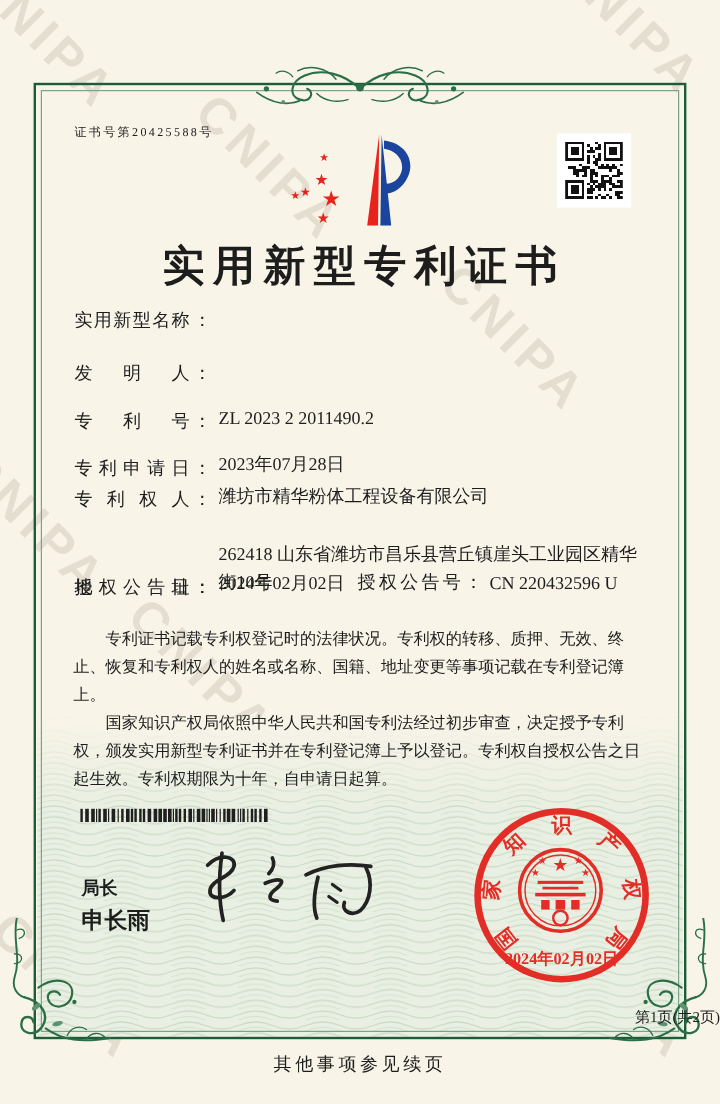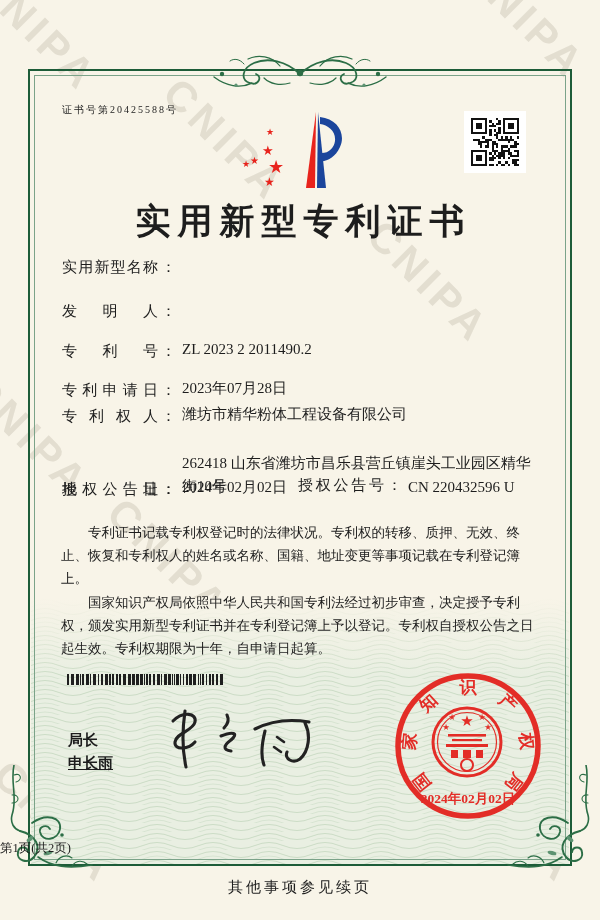--- a/index.html
+++ b/index.html
@@ -48,26 +48,26 @@
   .paras{position:absolute; left:61px; top:521px; width:481px; z-index:5;}
   .paras p{margin:0; font-size:13.5px; line-height:1.72; text-indent:2em;
     font-family:"Liberation Serif","DejaVu Serif",serif;}
   
   .barcode{position:absolute; left:67px; top:674px; height:11px; z-index:5;
     display:flex; align-items:stretch;}
   .barcode i{display:block; background:#1f1f1f; margin-right:1px;}
   .barcode i.g2{margin-right:2px;}
   .sig-title{position:absolute; left:68px; top:731px; z-index:6; font-size:15px;
     font-family:"Liberation Sans","DejaVu Sans",sans-serif; font-weight:600;}
-  .sig-name{position:absolute; left:68px; top:754px; z-index:6; font-size:15px;
-    font-family:"Liberation Sans","DejaVu Sans",sans-serif; font-weight:600;text-decoration:underline;}
+  .sig-name{position:absolute; left:68px; top:754px; z-index:6; font-size:19px;
+    font-family:"Liberation Sans","DejaVu Sans",sans-serif; font-weight:600;}
   .signature{position:absolute; left:163px; top:703px; z-index:6;}
   .seal{position:absolute; left:388px; top:666px; z-index:7; opacity:.95;}
   .page-num{position:absolute; left:0; width:600px; top:840px; z-index:5;
-    text-align:left; font-size:12.5px;}
+    text-align:right; font-size:12.5px;}
   .foot-note{position:absolute; left:0; width:600px; top:878px; z-index:5;
     text-align:center; font-size:15px; letter-spacing:3px;}
 </style>
 </head>
 <body>
 
 <div class="page">
 
   <div class="wm-layer" id="wm-layer">
       <div class="wm" style="left: -40px; top: 6px;">CNIPA</div>

